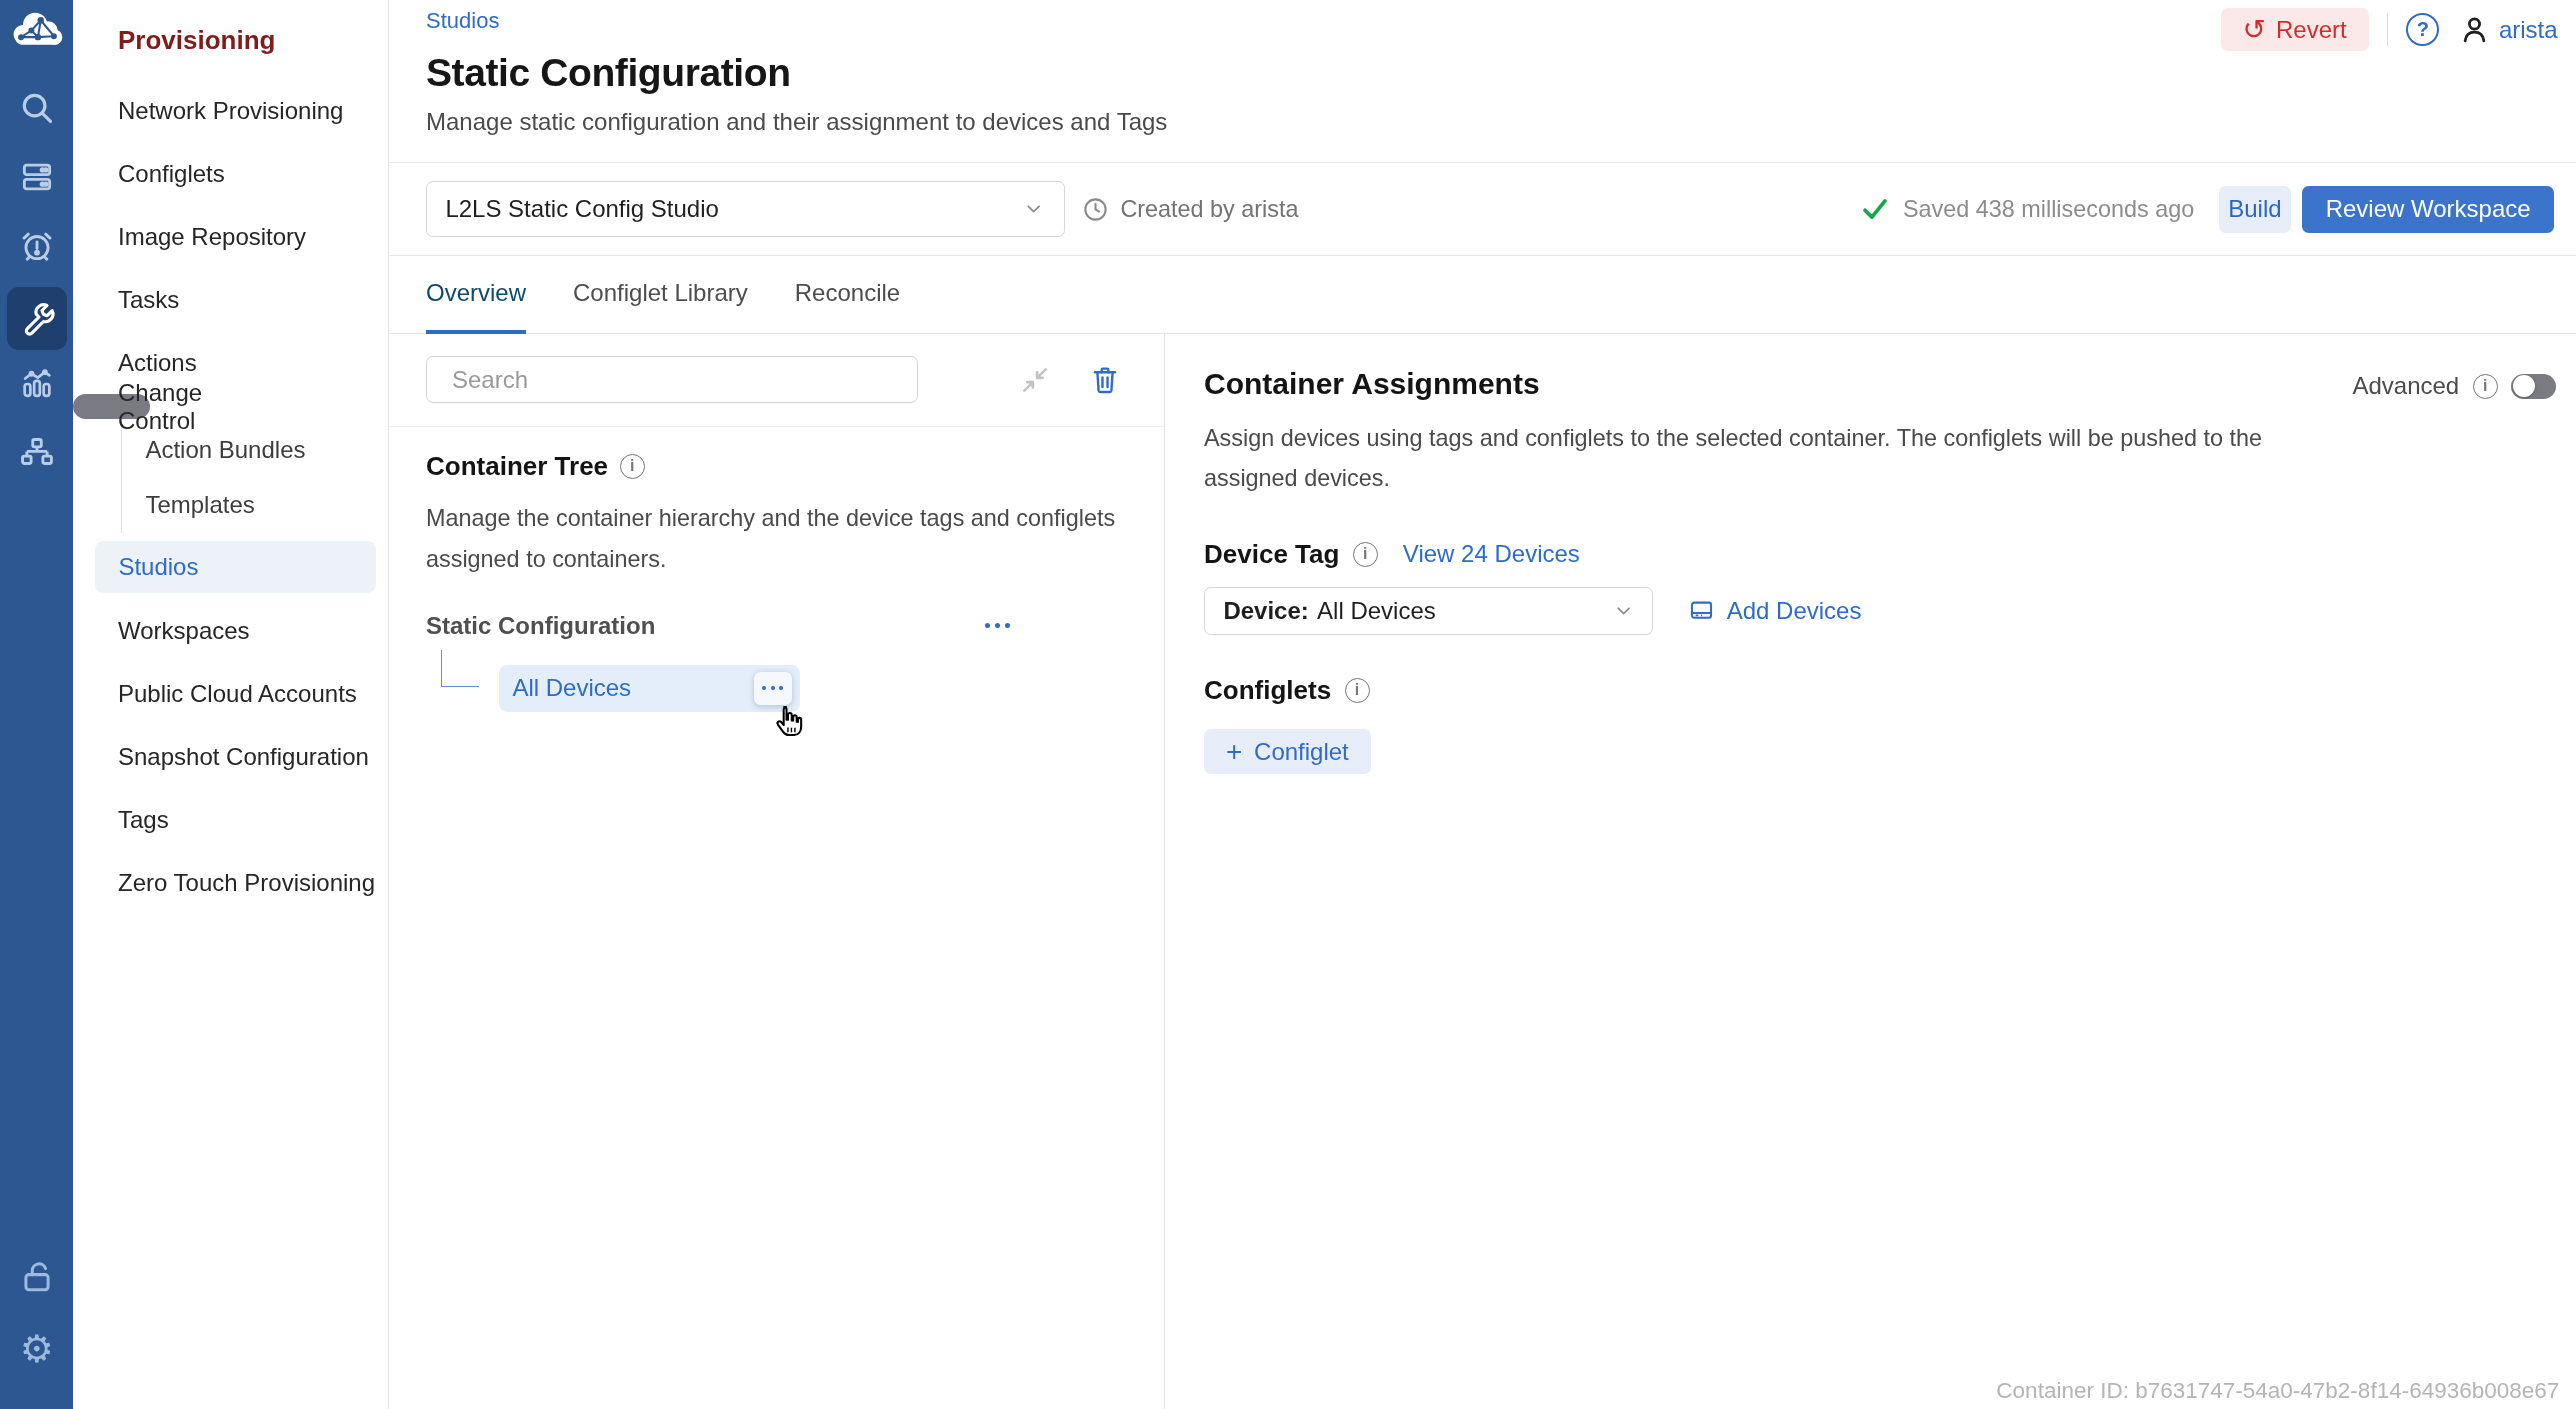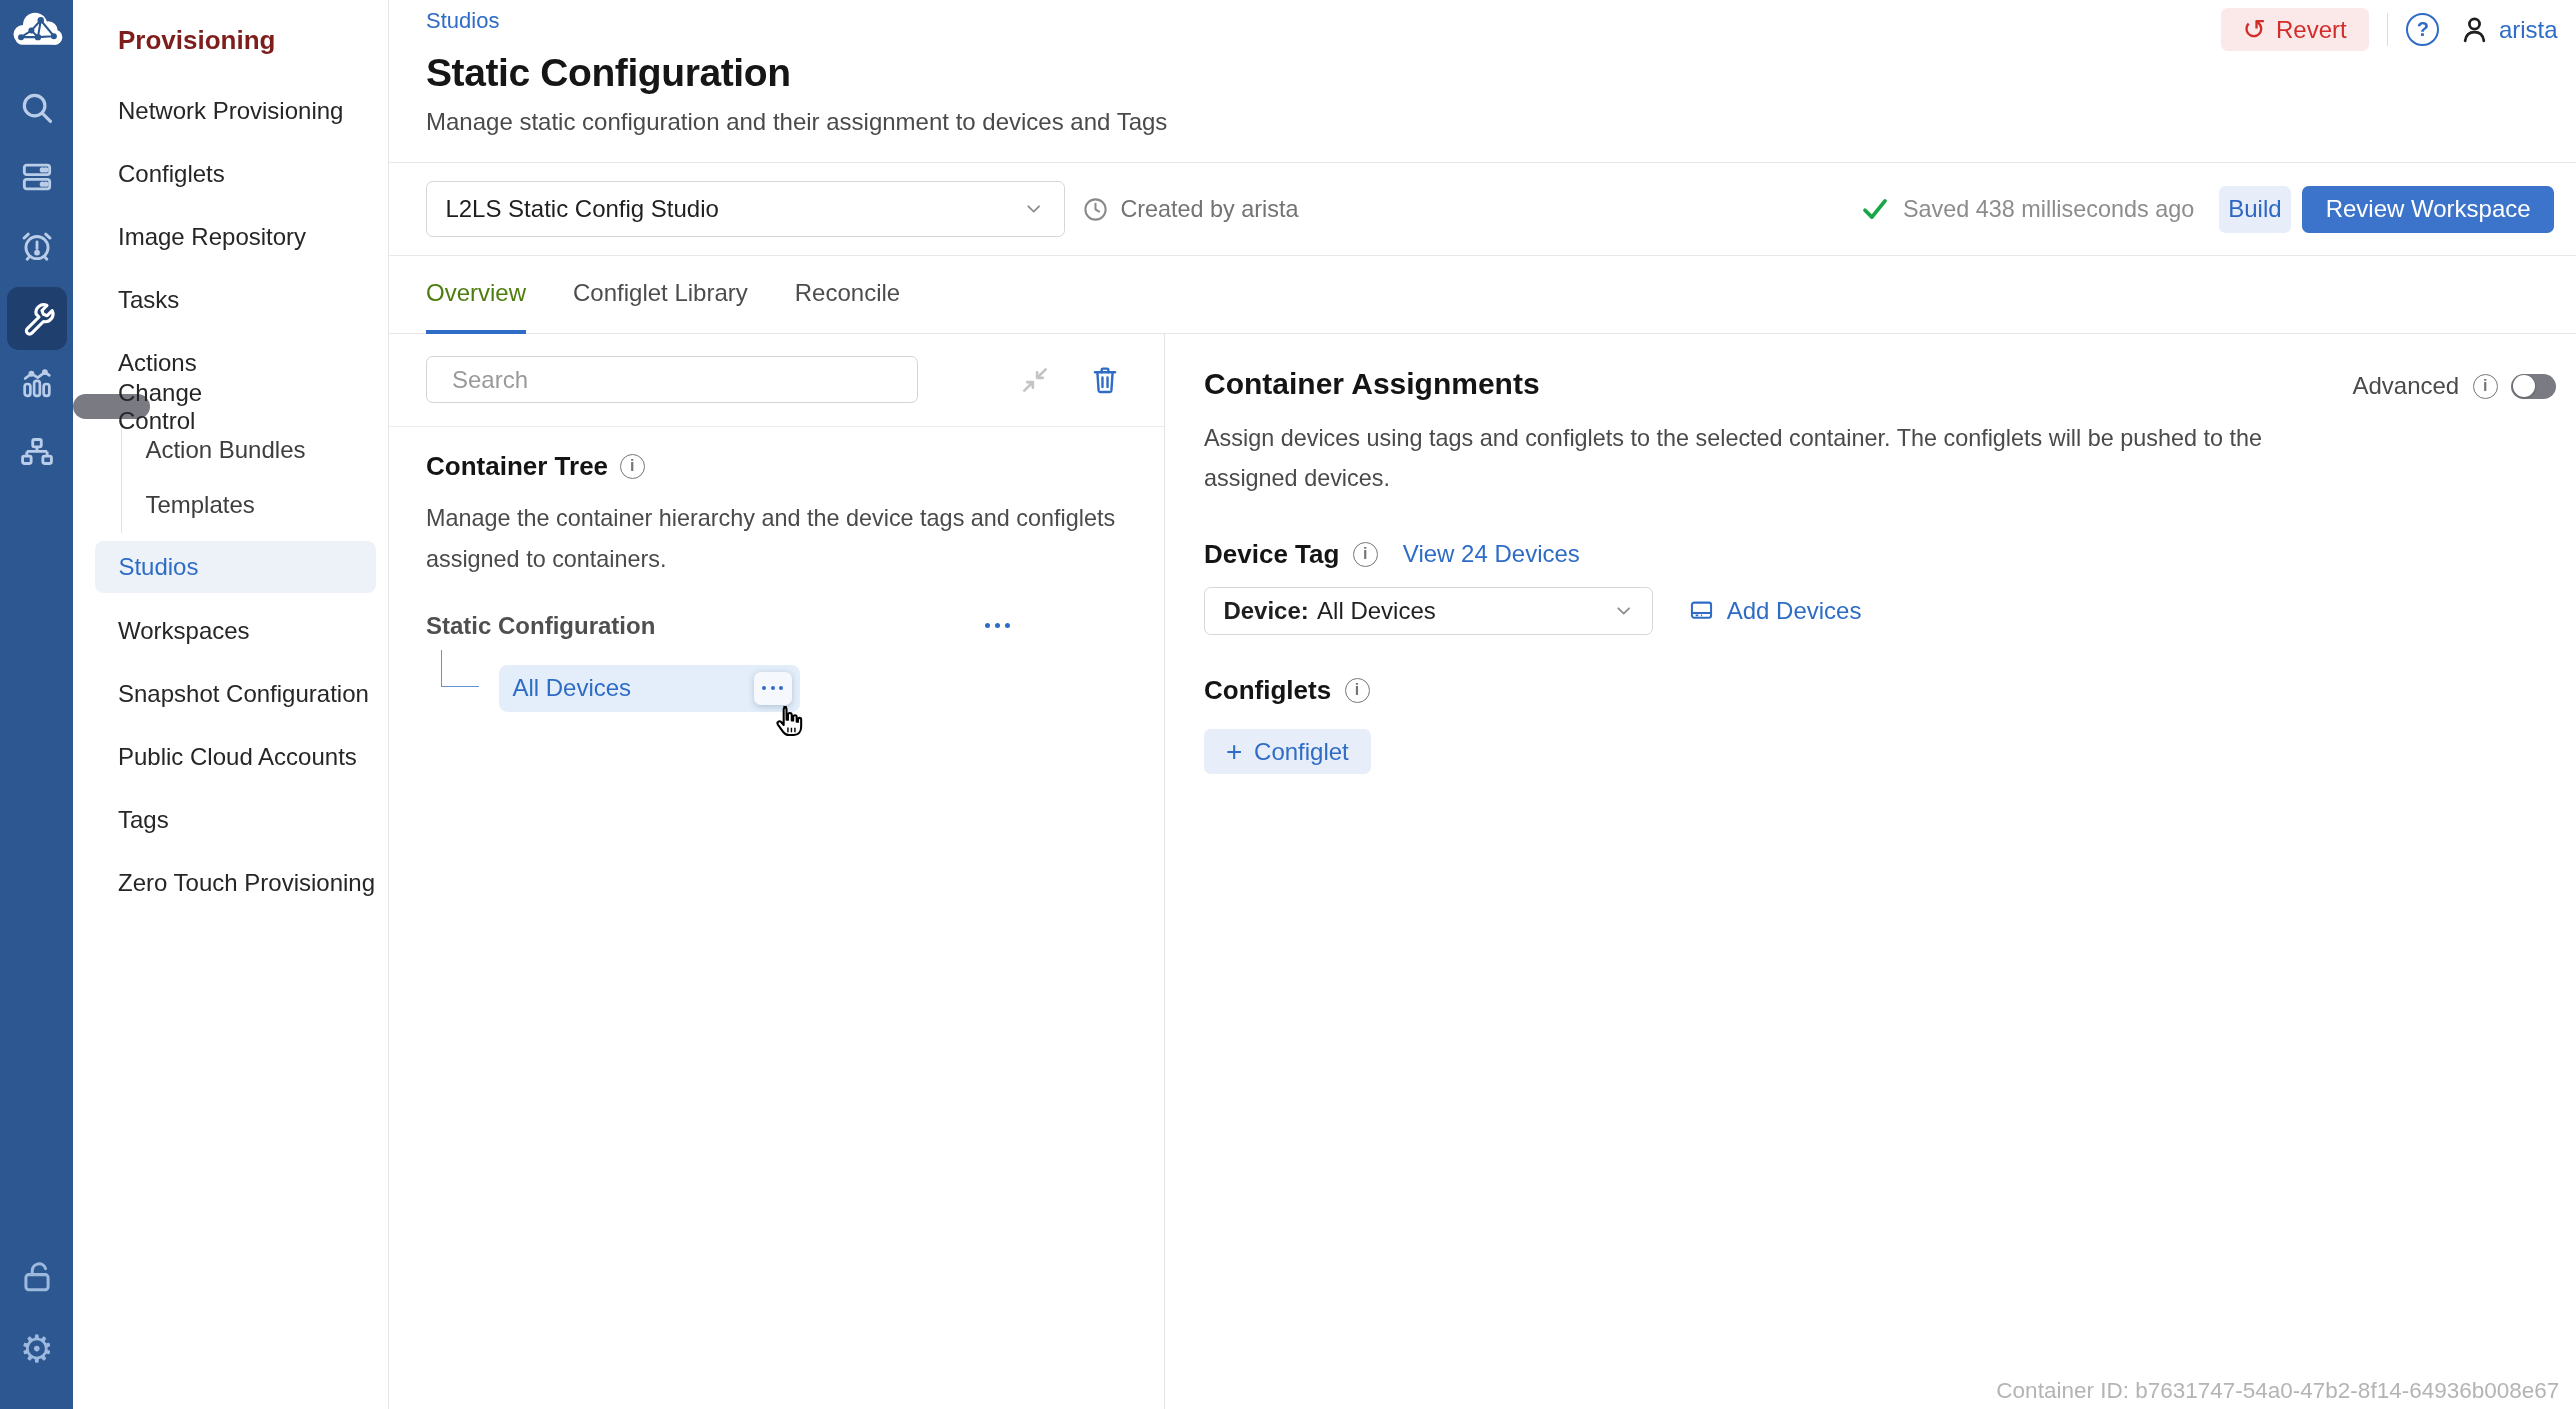--- a/index.html
+++ b/index.html
@@ -69,21 +69,21 @@
   .studio-right { margin-left:auto; display:flex; align-items:center; padding-right:22px; }
   .saved-txt { font-size:23.4px; color:#8c8c8c; margin-left:13.4px; }
   .build-btn { margin-left:25px; height:47px; padding:0 9px; background:#e7eef9; color:#2e66c4;
     border:none; border-radius:6.7px; font-size:24px; cursor:pointer; font-family:inherit; }
   .review-btn { margin-left:11.7px; height:47px; padding:0 23.4px; background:#3b74ca; color:#ffffff;
     border:none; border-radius:6.7px; font-size:24px; cursor:pointer; font-family:inherit; }
 
   .tabs { height:78px; border-bottom:0.8px solid #e7e7e7; display:flex; align-items:stretch; gap:47px; padding-left:37px; }
   .tab { display:flex; align-items:center; font-size:24px; color:#4d4d4d; cursor:pointer;
     border-bottom:4.2px solid transparent; margin-bottom:-0.8px; }
-  .tab.active { color:#4d7c0f; border-bottom-color:#2e6cc5; }
+  .tab.active { color:#0c4a6e; border-bottom-color:#2e6cc5; }
 
   .content { display:flex; height:1075px; }
 
   
   .tree-panel { width:776px; border-right:0.8px solid #e3e3e3; }
   .search-row { display:flex; align-items:center; padding:22px 43px 23.4px 37px; }
   .search-input { width:492px; height:47px; border:0.8px solid #d4d4d4; border-radius:6.7px;
     font-size:24px; padding:0 25px; color:#1f1f1f; font-family:inherit; outline:none; }
   .search-input::placeholder { color:#9a9a9a; }
   .panel-icons { margin-left:auto; display:flex; align-items:center; gap:38px; }
@@ -265,24 +265,24 @@
           <span>Templates</span>
         </li>
     </ul>
     <li class="nav-item selected">
         <span>Studios</span>
       </li>
     <li class="nav-item">
         <span>Workspaces</span>
       </li>
     <li class="nav-item">
+        <span>Public Cloud Accounts</span>
+      </li>
+    <li class="nav-item">
         <span>Snapshot Configuration</span>
-      </li>
-    <li class="nav-item">
-        <span>Public Cloud Accounts</span>
       </li>
     <li class="nav-item">
         <span>Tags</span>
       </li>
     <li class="nav-item">
         <span>Zero Touch Provisioning</span>
       </li>
   </ul>
 </nav>
 

